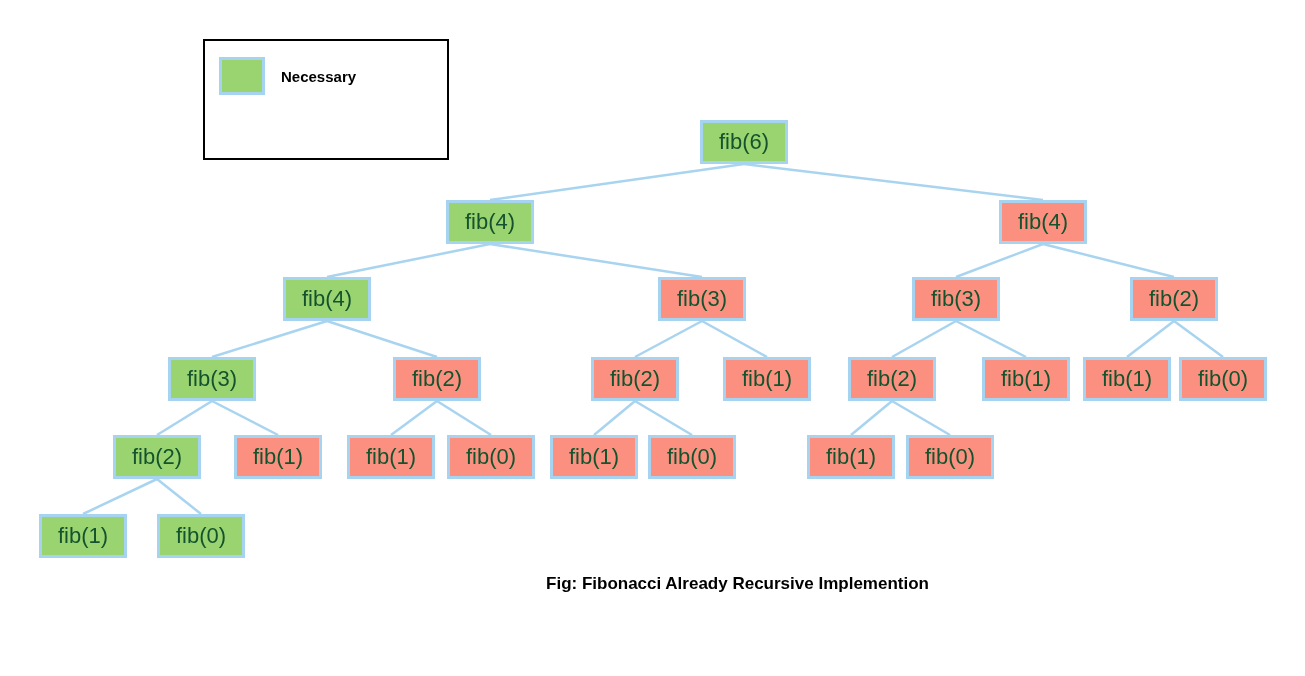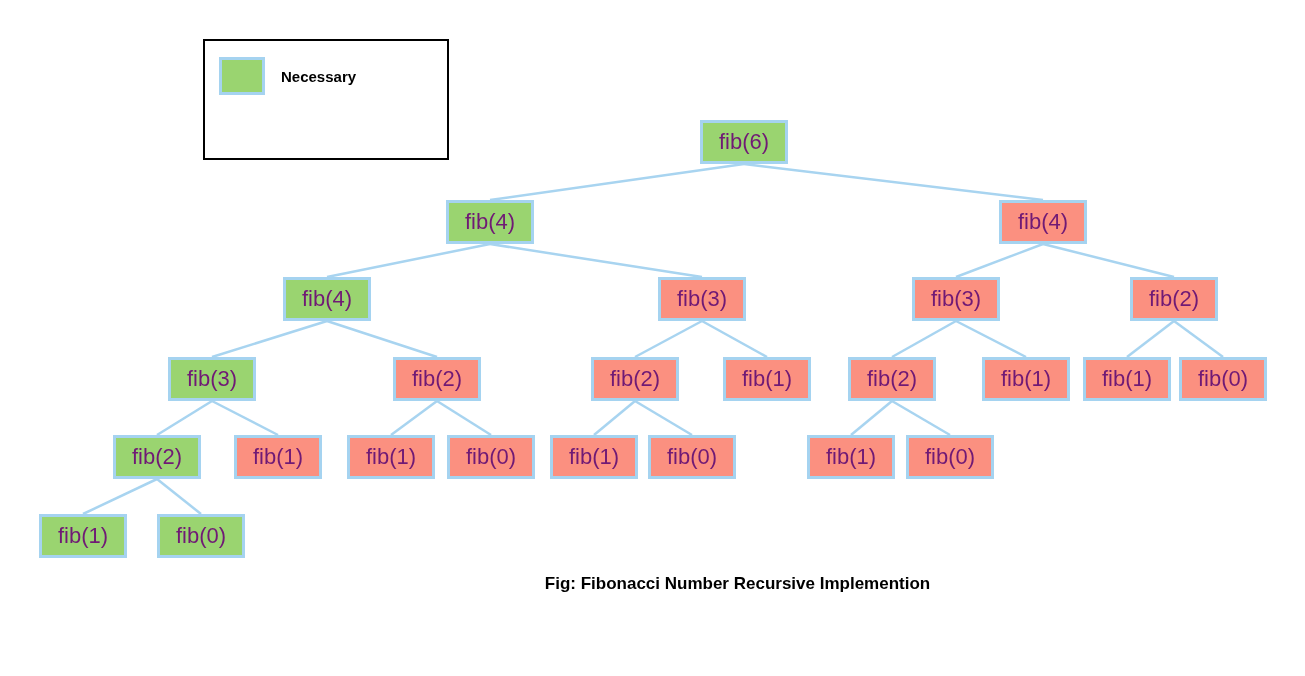--- a/index.html
+++ b/index.html
@@ -24,21 +24,21 @@
   .node {
     position: absolute;
     box-sizing: border-box;
     width: 88px;
     height: 44px;
     border: 3px solid;
     display: flex;
     align-items: center;
     justify-content: center;
     font-size: 22px;
-    color: #701a75;
+    color: #14532d;
     line-height: 1;
     white-space: nowrap;
   }
   .legend {
     position: absolute;
     left: 203px;
     top: 39px;
     box-sizing: border-box;
     width: 246px;
     height: 121px;
@@ -141,15 +141,15 @@
       <div class="node" style="left: 157px; top: 514px; background: rgb(154, 212, 112); border-color: rgb(165, 211, 240);">fib(0)</div>
     </div>
 
   <div class="legend" id="legend-box" style="border-color: rgb(0, 0, 0);">
     <div class="legend-row">
       <span class="legend-swatch" style="background: rgb(154, 212, 112); border-color: rgb(165, 211, 240);"></span>
       <span class="legend-label">Necessary</span>
     </div>
   </div>
 
-  <div class="caption">Fig: Fibonacci Number Recursive Implemention</div>
+  <div class="caption">Fig: Fibonacci Already Recursive Implemention</div>
 
 </div>
 
 </body></html>

